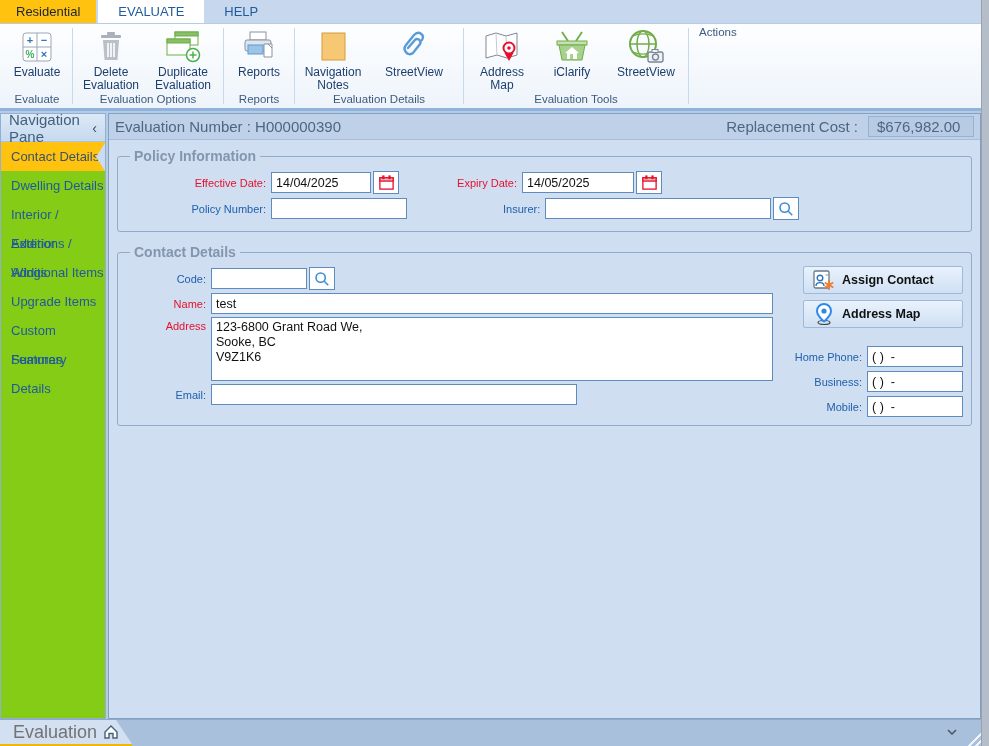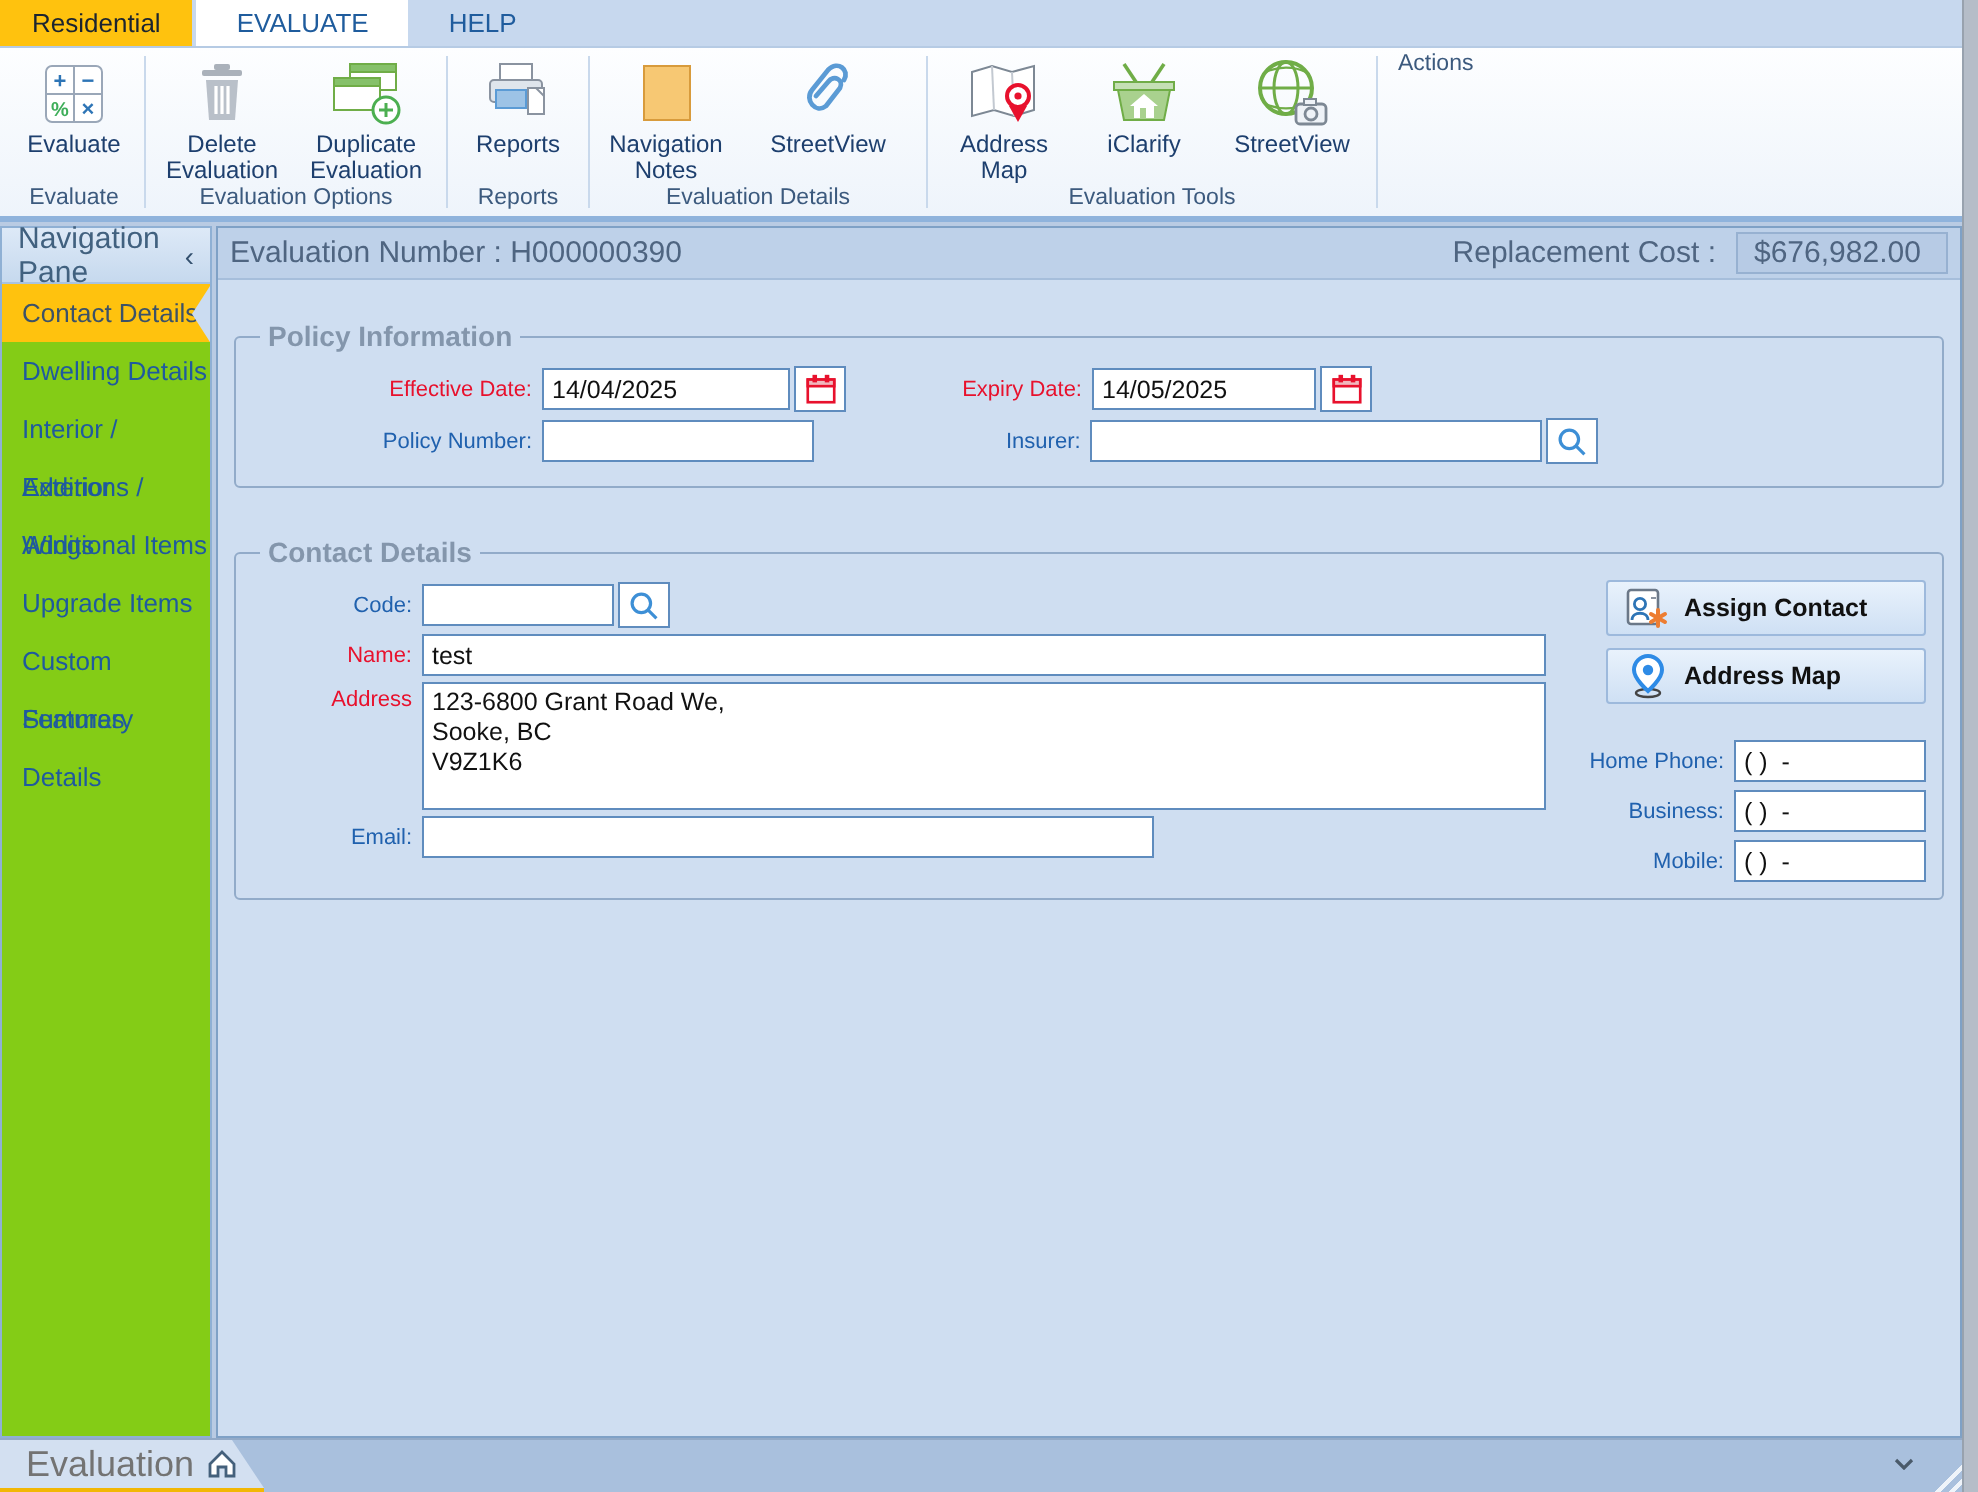--- a/index.html
+++ b/index.html
@@ -29,21 +29,21 @@
   .navpane{width:163px;background:#84cc16;border:1px solid #8fb0d4;box-sizing:border-box;display:flex;flex-direction:column;}
   .nav-header{height:27px;display:flex;align-items:center;justify-content:space-between;padding:0 8px;
               background:linear-gradient(#dde9f7,#c6d9ee);border-bottom:1px solid #a9c3e0;
               color:#41617f;font-size:15px;}
   .nav-collapse{color:#33506e;font-size:14px;cursor:default;}
   .nav-item{height:29px;line-height:29px;padding-left:10px;color:#1f5a9e;font-size:13px;cursor:default;position:relative;}
   .nav-item.selected{background:#ffc20e;color:#3c5268;}
   .nav-item.selected::after{content:"";position:absolute;right:0;top:50%;transform:translateY(-50%);
       border-top:14px solid transparent;border-bottom:14px solid transparent;border-right:9px solid #cbdcf1;}
   .content{flex:1;margin:0 8px 0 2px;border:1px solid #7fa1c6;background:#cfdef1;box-sizing:border-box;
-           display:flex;flex-direction:column;gap:12px;}
+           display:flex;flex-direction:column;}
   .content-header{height:25px;background:#bed1e9;border-bottom:1px solid #a6bedb;display:flex;align-items:center;
                   padding:0 6px;color:#4f6581;font-size:15px;}
   .content-header .spacer{flex:1;}
   .cost-label{margin-right:10px;}
   .cost-value{background:#b7cbe5;border:1px solid #97b1d1;padding:1px 8px;min-width:88px;font-size:15px;}
   
   fieldset{border:1px solid #92abc9;border-radius:3px;margin:8px 8px 4px;padding:4px 8px 8px;}
   fieldset legend{font-weight:bold;font-size:14px;color:#8496ac;padding:0 4px;margin-left:4px;}
   .frow{display:flex;align-items:center;margin:3px 0;}
   .flabel{font-size:11px;text-align:right;padding-right:5px;white-space:nowrap;}
@@ -266,21 +266,21 @@
       <span>Evaluation Number : H000000390</span>
       <span class="spacer"></span>
       <span class="cost-label">Replacement Cost :</span>
       <span class="cost-value">$676,982.00</span>
     </div>
 
     <fieldset>
       <legend>Policy Information</legend>
       <div class="frow">
         <span class="flabel red lw140">Effective Date:</span>
-        <input type="text" style="width: 124px;" value="14/04/2025">
+        <input type="text" style="width: 100px;" value="14/04/2025">
         <span class="iconbtn">
           <svg width="17" height="17" viewBox="0 0 18 18">
             <rect x="2" y="4" width="14" height="12" fill="#fff" stroke="#e8112d" stroke-width="1.4"></rect>
             <rect x="2" y="4" width="14" height="3.5" fill="#f0b7bd" stroke="#e8112d" stroke-width="1.4"></rect>
             <rect x="4.5" y="1.5" width="2.4" height="4" fill="#e8112d"></rect>
             <rect x="11" y="1.5" width="2.4" height="4" fill="#e8112d"></rect>
           </svg>
         </span>
         <span class="flabel red lw100" style="margin-left:18px">Expiry Date:</span>
         <input type="text" style="width: 112px;" value="14/05/2025">

